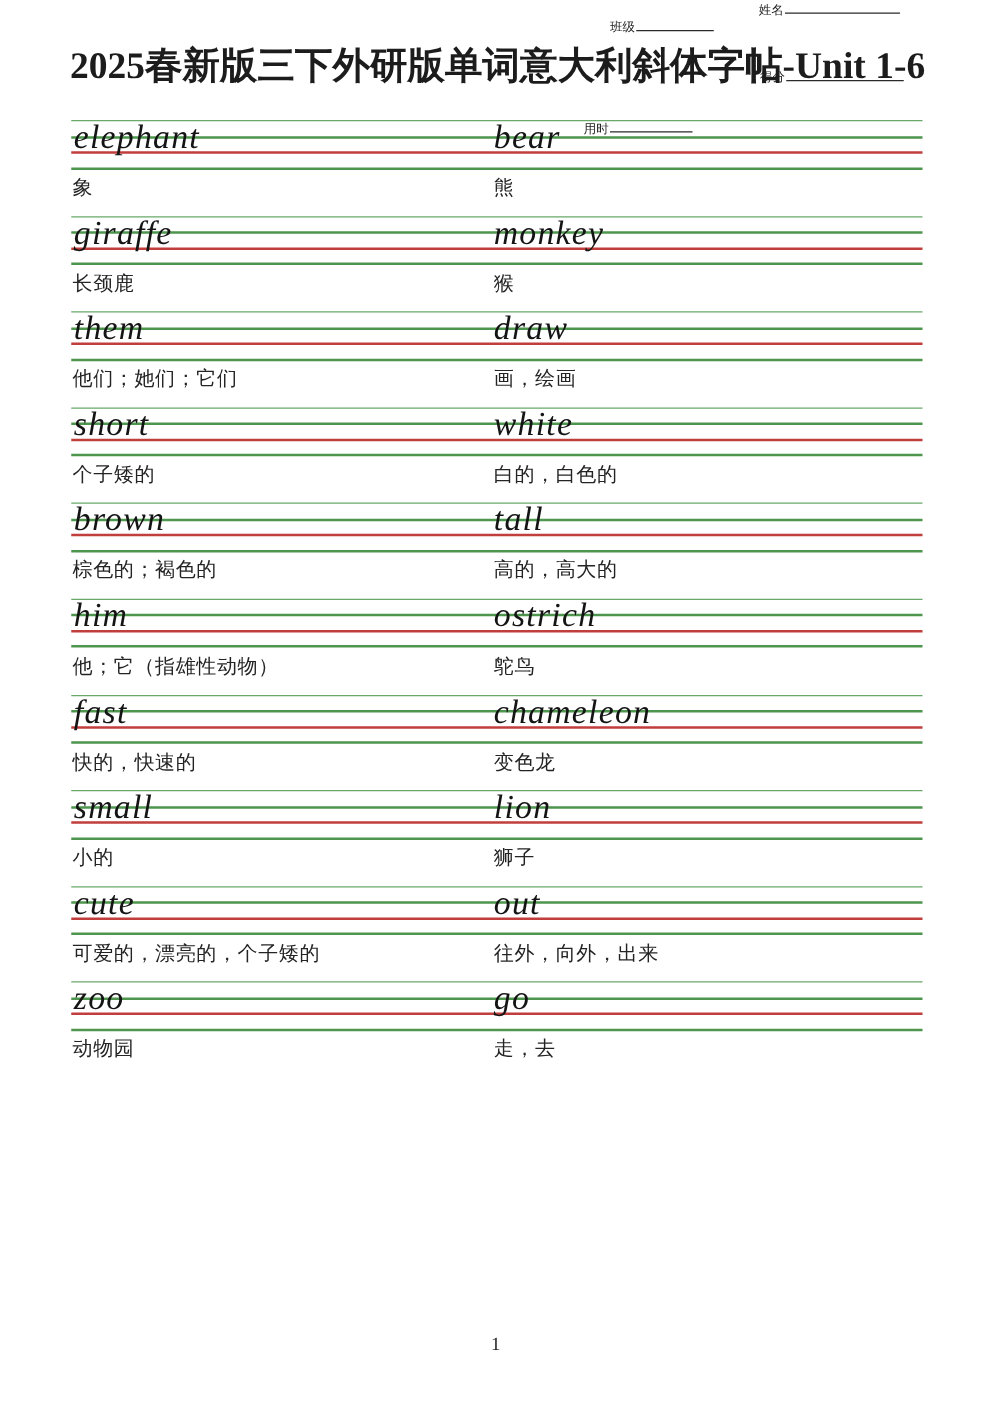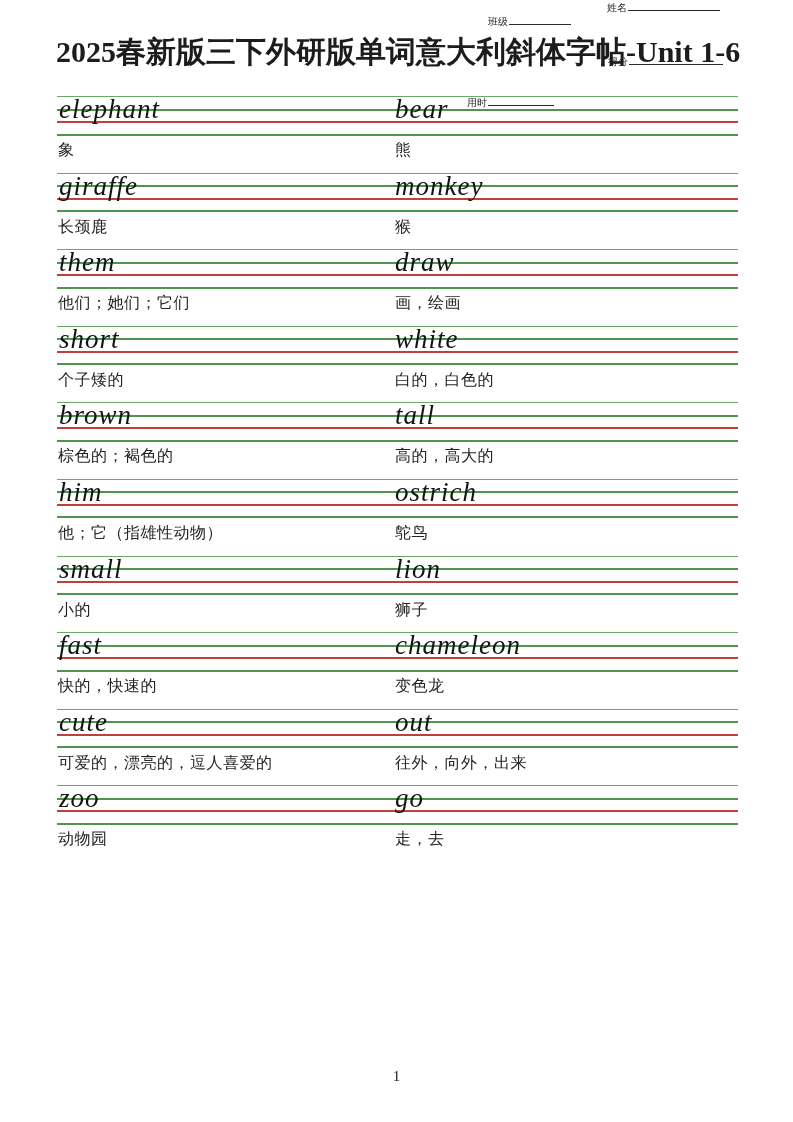--- a/index.html
+++ b/index.html
@@ -149,48 +149,48 @@
     </div>
     <span class="meaning l">他；它（指雄性动物）</span>
     <span class="meaning r">鸵鸟</span>
   </section>
       <section class="row">
     <div class="ruled">
       <span class="line g1"></span>
       <span class="line g2"></span>
       <span class="line r3"></span>
       <span class="line g4"></span>
+      <span class="word l">fast</span>
+      <span class="word r">chameleon</span>
+    </div>
+    <span class="meaning l">快的，快速的</span>
+    <span class="meaning r">变色龙</span>
+  </section>
+      <section class="row">
+    <div class="ruled">
+      <span class="line g1"></span>
+      <span class="line g2"></span>
+      <span class="line r3"></span>
+      <span class="line g4"></span>
       <span class="word l">small</span>
       <span class="word r">lion</span>
     </div>
     <span class="meaning l">小的</span>
     <span class="meaning r">狮子</span>
   </section>
       <section class="row">
     <div class="ruled">
       <span class="line g1"></span>
       <span class="line g2"></span>
       <span class="line r3"></span>
       <span class="line g4"></span>
-      <span class="word l">fast</span>
-      <span class="word r">chameleon</span>
-    </div>
-    <span class="meaning l">快的，快速的</span>
-    <span class="meaning r">变色龙</span>
-  </section>
-      <section class="row">
-    <div class="ruled">
-      <span class="line g1"></span>
-      <span class="line g2"></span>
-      <span class="line r3"></span>
-      <span class="line g4"></span>
       <span class="word l">cute</span>
       <span class="word r">out</span>
     </div>
-    <span class="meaning l">可爱的，漂亮的，逗人喜爱的</span>
+    <span class="meaning l">可爱的，漂亮的，个子矮的</span>
     <span class="meaning r">往外，向外，出来</span>
   </section>
       <section class="row">
     <div class="ruled">
       <span class="line g1"></span>
       <span class="line g2"></span>
       <span class="line r3"></span>
       <span class="line g4"></span>
       <span class="word l">zoo</span>
       <span class="word r">go</span>

